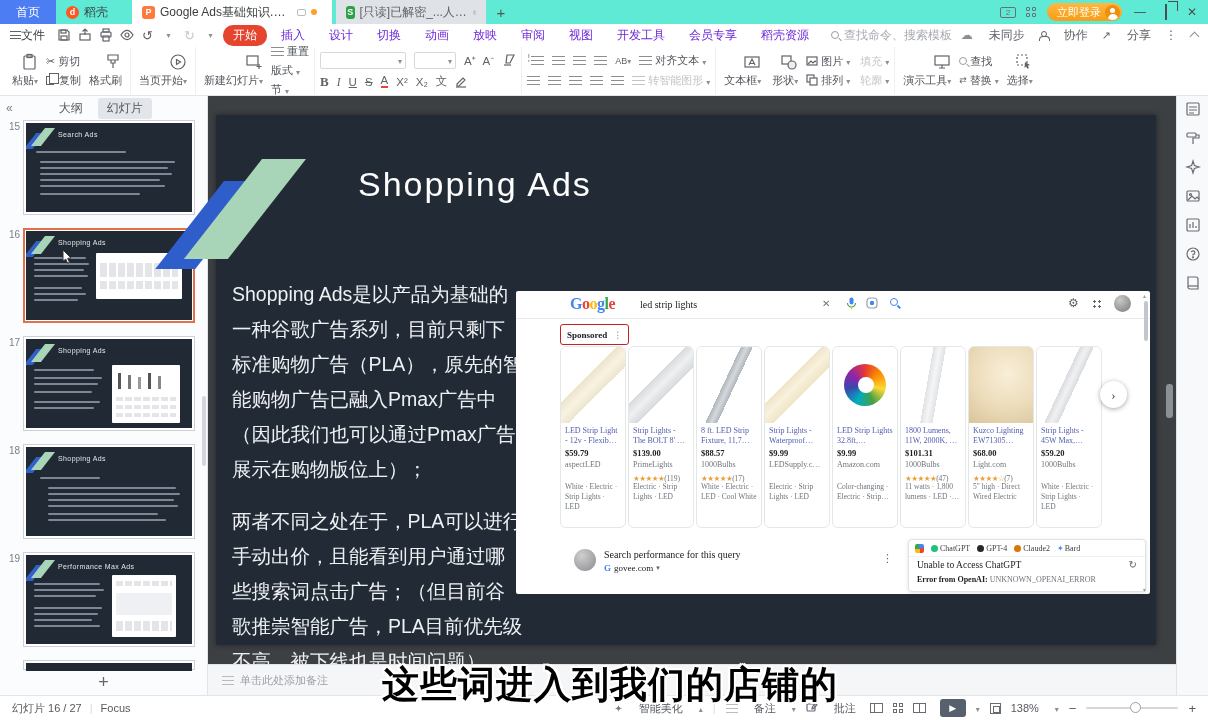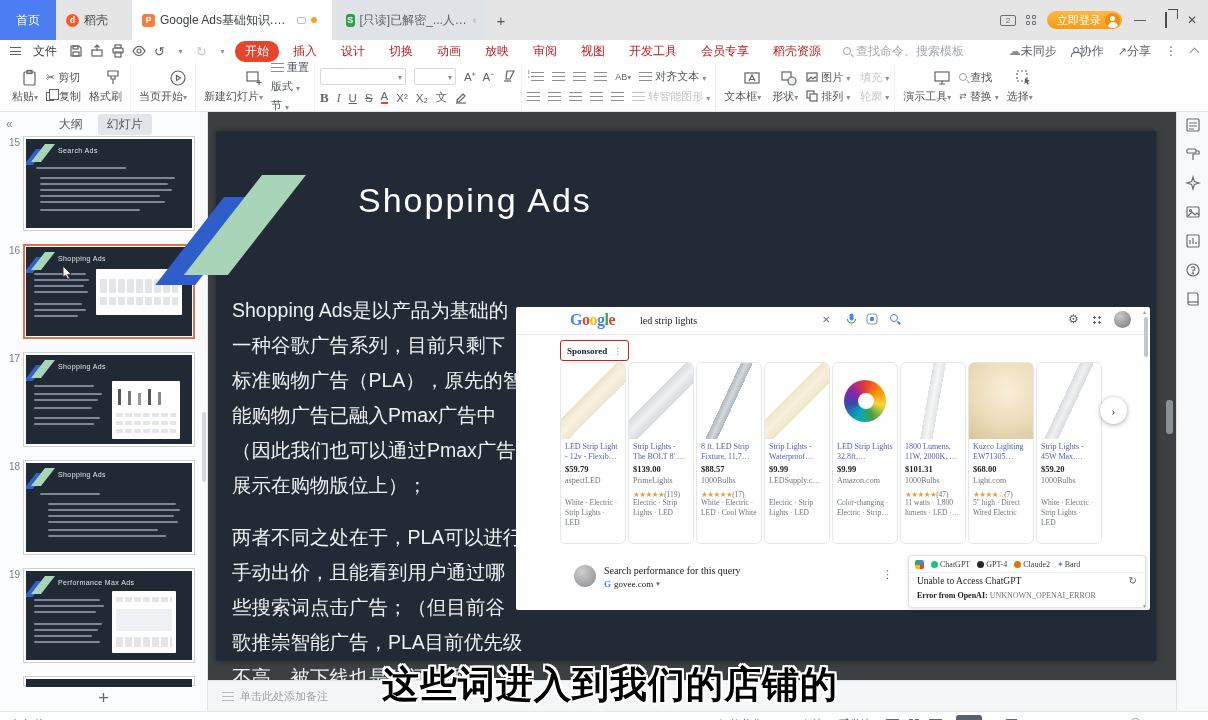--- a/index.html
+++ b/index.html
@@ -1,20 +1,20 @@
 <!DOCTYPE html>
 <html><head>
 <meta charset="utf-8">
 <style>
   *{box-sizing:border-box;margin:0;padding:0}
   html,body{width:1208px;height:720px;overflow:hidden;font-family:"Liberation Sans",sans-serif;background:#fff}
   body{position:relative;font-size:12px;color:#333}
 
   
-  .titlebar{height:40px;background:#e5e5e5;display:flex;align-items:stretch}
+  .titlebar{height:24px;background:#5eead4;display:flex;align-items:stretch}
   .ttab{display:flex;align-items:center;gap:5px;padding:0 10px;font-size:12px;color:#3c4043;white-space:nowrap}
   .ttab-home{background:#4d7df2;color:#fff;width:56px;justify-content:center}
   .ttab-docer{width:76px}
   .docer-ic{width:13px;height:13px;border-radius:50%;background:#ff5722;color:#fff;font-size:9px;font-weight:bold;display:flex;align-items:center;justify-content:center}
   .ttab-doc{background:#fff;width:200px}
   .ppt-ic{width:13px;height:13px;border-radius:3px;background:#ff7a3d;color:#fff;font-size:9px;font-weight:bold;display:flex;align-items:center;justify-content:center}
   .ttab-label{overflow:hidden;text-overflow:ellipsis;max-width:132px}
   .bubble{width:9px;height:7px;border:1px solid #b9bdc2;border-radius:2px}
   .odot{width:6px;height:6px;border-radius:50%;background:#ff9d2e}
   .gdot{width:5px;height:5px;border-radius:50%;background:#c3c7cc}
@@ -28,35 +28,35 @@
   .login{height:18px;border-radius:9px;background:linear-gradient(#ffb840,#f79d18);display:flex;align-items:center;gap:4px;padding:0 2px 0 10px;color:#fff;font-size:11px}
   .login-av{width:15px;height:15px;border-radius:50%;background:#ef8f0e;position:relative;overflow:hidden}
   .login-av::before{content:"";position:absolute;left:5px;top:3px;width:5px;height:5px;border-radius:50%;background:#fff}
   .login-av::after{content:"";position:absolute;left:2.5px;top:9px;width:10px;height:7px;border-radius:5px 5px 0 0;background:#fff}
   .winbtn{color:#4a4e53;font-size:12px;width:16px;text-align:center}
   .restore{width:9px;height:9px;border:1px solid #4a4e53;position:relative}
   .restore::before{content:"";position:absolute;left:2px;top:-4px;width:9px;height:9px;border:1px solid #4a4e53;border-bottom:none;border-left:none}
 
   
   .menubar{height:22px;background:#fff;display:flex;align-items:center;padding:0 10px;gap:4px;font-size:12px;color:#3c4043}
-  .filebtn{display:flex;align-items:center;gap:12px;margin-right:6px}
+  .filebtn{display:flex;align-items:center;gap:0;margin-right:6px}
   .hamb{width:11px;height:8px;border-top:1.5px solid #5f6368;border-bottom:1.5px solid #5f6368;position:relative}
   .hamb::before{content:"";position:absolute;left:0;top:2.5px;width:11px;height:1.5px;background:#5f6368}
   .qicon{width:17px;height:16px;display:flex;align-items:center;justify-content:center}
   .gi-undo::after{content:"↺";font-size:13px;color:#5f6368}
   .gi-redo::after{content:"↻";font-size:13px;color:#c7cacd}
   .gi-caret::after{content:"▾";font-size:8px;color:#8a8f94}
   .gi-caret-up::after{content:"▴";font-size:8px;color:#8a8f94}
-  .mtab{padding:2px 10px;border-radius:10px;white-space:nowrap;color:#b91c1c}
+  .mtab{padding:2px 10px;border-radius:10px;white-space:nowrap;color:#6d28d9}
   .mtab.active{background:#e5452f;color:#fff}
   .msearch{display:flex;align-items:center;gap:5px;margin-left:8px;color:#a7abb0}
   .mag{width:8px;height:8px;border:1.4px solid #9aa0a6;border-radius:50%;position:relative}
   .mag::after{content:"";position:absolute;left:6px;top:7px;width:4px;height:1.4px;background:#9aa0a6;transform:rotate(45deg)}
   .m-right{margin-left:auto;display:flex;align-items:center;gap:14px;color:#5f6368}
-  .m-item{display:flex;align-items:center;gap:0}
+  .m-item{display:flex;align-items:center;gap:16px}
   .gi-cloud::after{content:"☁";font-size:12px;color:#8a8f94}
   .ic-person{width:9px;height:9px;position:relative}
   .ic-person::before{content:"";position:absolute;left:2.5px;top:0;width:4px;height:4px;border-radius:50%;border:1px solid #5f6368}
   .ic-person::after{content:"";position:absolute;left:0;top:5px;width:9px;height:4px;border-radius:4px 4px 0 0;border:1px solid #5f6368;border-bottom:none}
   .gi-share::after{content:"↗";font-size:11px;color:#5f6368}
   .gi-more::after{content:"⋮";font-size:12px;color:#5f6368}
   .chev-up{width:7px;height:7px;border-left:1.5px solid #8a8f94;border-top:1.5px solid #8a8f94;transform:rotate(45deg);margin-top:3px}
 
   
   .ribbon{height:50px;background:#fff;border-bottom:1px solid #e2e4e7;display:flex;align-items:stretch;padding:1px 4px;overflow:hidden}

